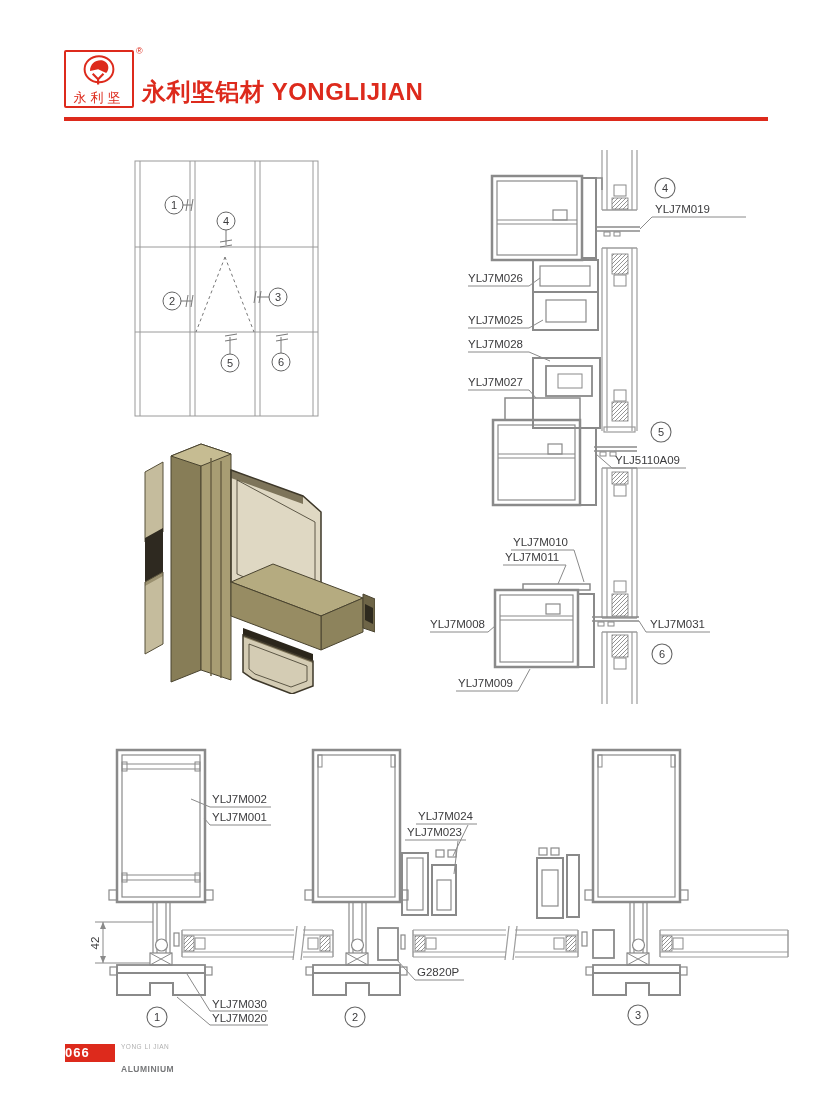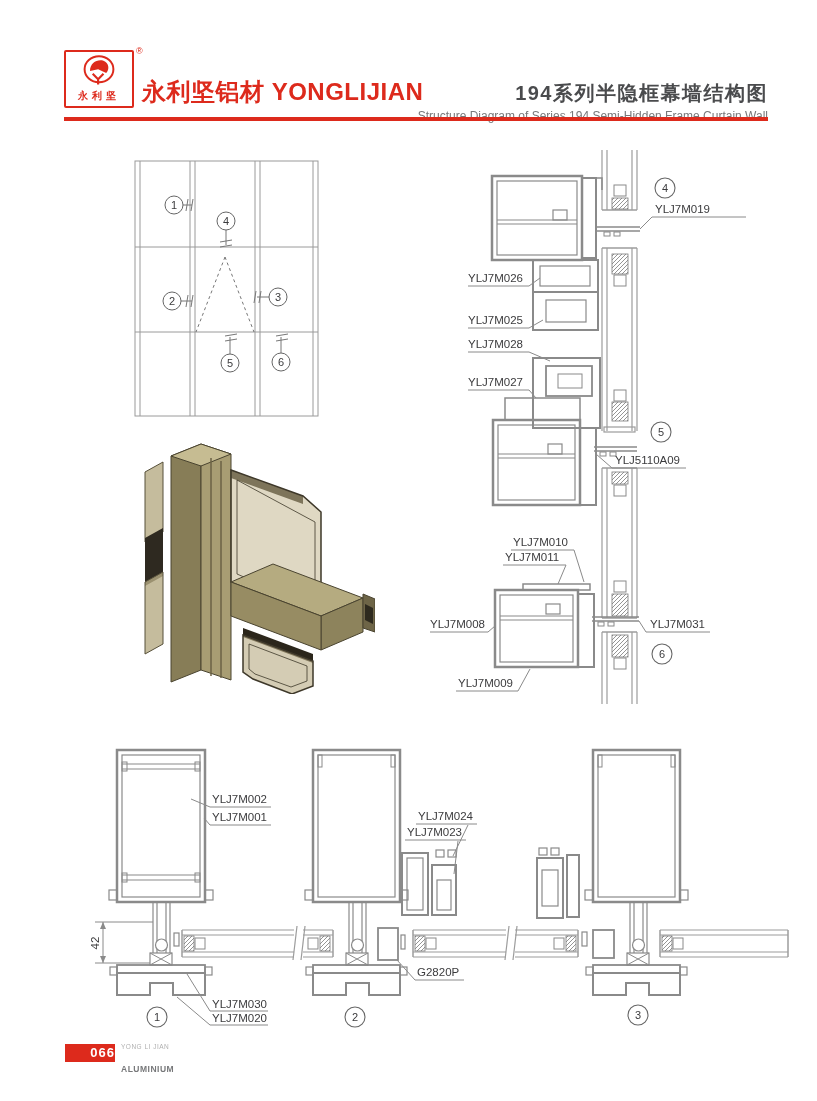--- a/index.html
+++ b/index.html
@@ -2,59 +2,55 @@
 <html><head>
 <meta charset="utf-8">
 <style>
   html,body{margin:0;padding:0;background:#e8e8e8;}
   .page{position:relative;width:817px;height:1101px;background:#ffffff;
         font-family:"Liberation Sans",sans-serif;overflow:hidden;margin:0 auto;}
   
   .logo-box{position:absolute;left:64px;top:50px;width:70px;height:58px;
             border:2.5px solid #dd2a1c;border-radius:2px;box-sizing:border-box;text-align:center;}
   .logo-box svg{display:block;margin:2px auto 0;}
-  .logo-chars{font-size:10px;font-weight:bold;color:#dd2a1c;letter-spacing:4px;margin-top:-1px;}
+  .logo-chars{font-size:13px;font-weight:normal;color:#dd2a1c;letter-spacing:4px;margin-top:-1px;}
   .reg-mark{position:absolute;left:136px;top:46px;font-size:9px;color:#dd2a1c;}
   .brand{position:absolute;left:142px;top:76px;font-size:24px;font-weight:bold;color:#dd2a1c;
          letter-spacing:.5px;white-space:nowrap;}
   .titles{position:absolute;right:49px;top:80px;text-align:right;}
   .title-cn{font-size:20px;font-weight:bold;color:#4a4b4d;letter-spacing:1.5px;}
   .title-en{font-size:12px;color:#77787a;margin-top:2px;}
   .header-rule{position:absolute;left:64px;top:117px;width:704px;height:3.5px;background:#dd2a1c;}
   
   .fig{position:absolute;}
   svg text{font-family:"Liberation Sans",sans-serif;}
   .plbl{font-size:11.5px;fill:#3b3b3d;}
   .cnum{font-size:11px;fill:#3b3b3d;}
   
   .page-badge{position:absolute;left:65px;top:1044px;width:50px;height:18px;background:#dd2a1c;
-              color:#fff;font-size:13px;font-weight:bold;text-align:right;line-height:18px;letter-spacing:1px;}
+              color:#fff;font-size:13px;font-weight:bold;text-align:left;line-height:18px;letter-spacing:1px;}
   .foot-sm{position:absolute;left:121px;top:1044px;line-height:1;}
   .foot-sm .l1{font-size:6.5px;color:#b0b0b0;letter-spacing:.5px;}
   .foot-sm .l2{font-size:8.5px;font-weight:bold;color:#77787a;letter-spacing:.5px;margin-top:14px;}
 </style>
 </head>
 <body>
 
 <div class="page">
 
   <div class="logo-box">
     <svg width="42" height="36" viewBox="0 0 44 40">
       <ellipse cx="22" cy="17" rx="16" ry="14.5" fill="none" stroke="#dd2a1c" stroke-width="2.2"></ellipse>
       <path d="M12,19 C12,10 20,5.5 27,7.5 C33,9.5 34,17 30,21 L21,17 Z" fill="#dd2a1c"></path>
       <path d="M15,22 L21,28 L27,22 M21,28 L21,34" stroke="#dd2a1c" stroke-width="2.4" fill="none"></path>
     </svg>
     <div class="logo-chars">永利坚</div>
   </div>
   <span class="reg-mark">®</span>
   <div class="brand">永利坚铝材 YONGLIJIAN</div>
-  <div class="titles">
-    <div class="title-cn">194系列半隐框幕墙结构图</div>
-    <div class="title-en">Structure Diagram of Series 194 Semi-Hidden Frame Curtain Wall</div>
-  </div>
   <div class="header-rule"></div>
 
   <svg class="fig" style="left:130px;top:155px" width="200" height="270" viewBox="0 0 200 270">
     <g stroke="#9a9a9a" stroke-width="1" fill="none">
       <rect x="5" y="6" width="183" height="255"></rect>
       <line x1="10" y1="6" x2="10" y2="261"></line>
       <line x1="60" y1="6" x2="60" y2="261"></line>
       <line x1="65" y1="6" x2="65" y2="261"></line>
       <line x1="125" y1="6" x2="125" y2="261"></line>
       <line x1="130" y1="6" x2="130" y2="261"></line>

